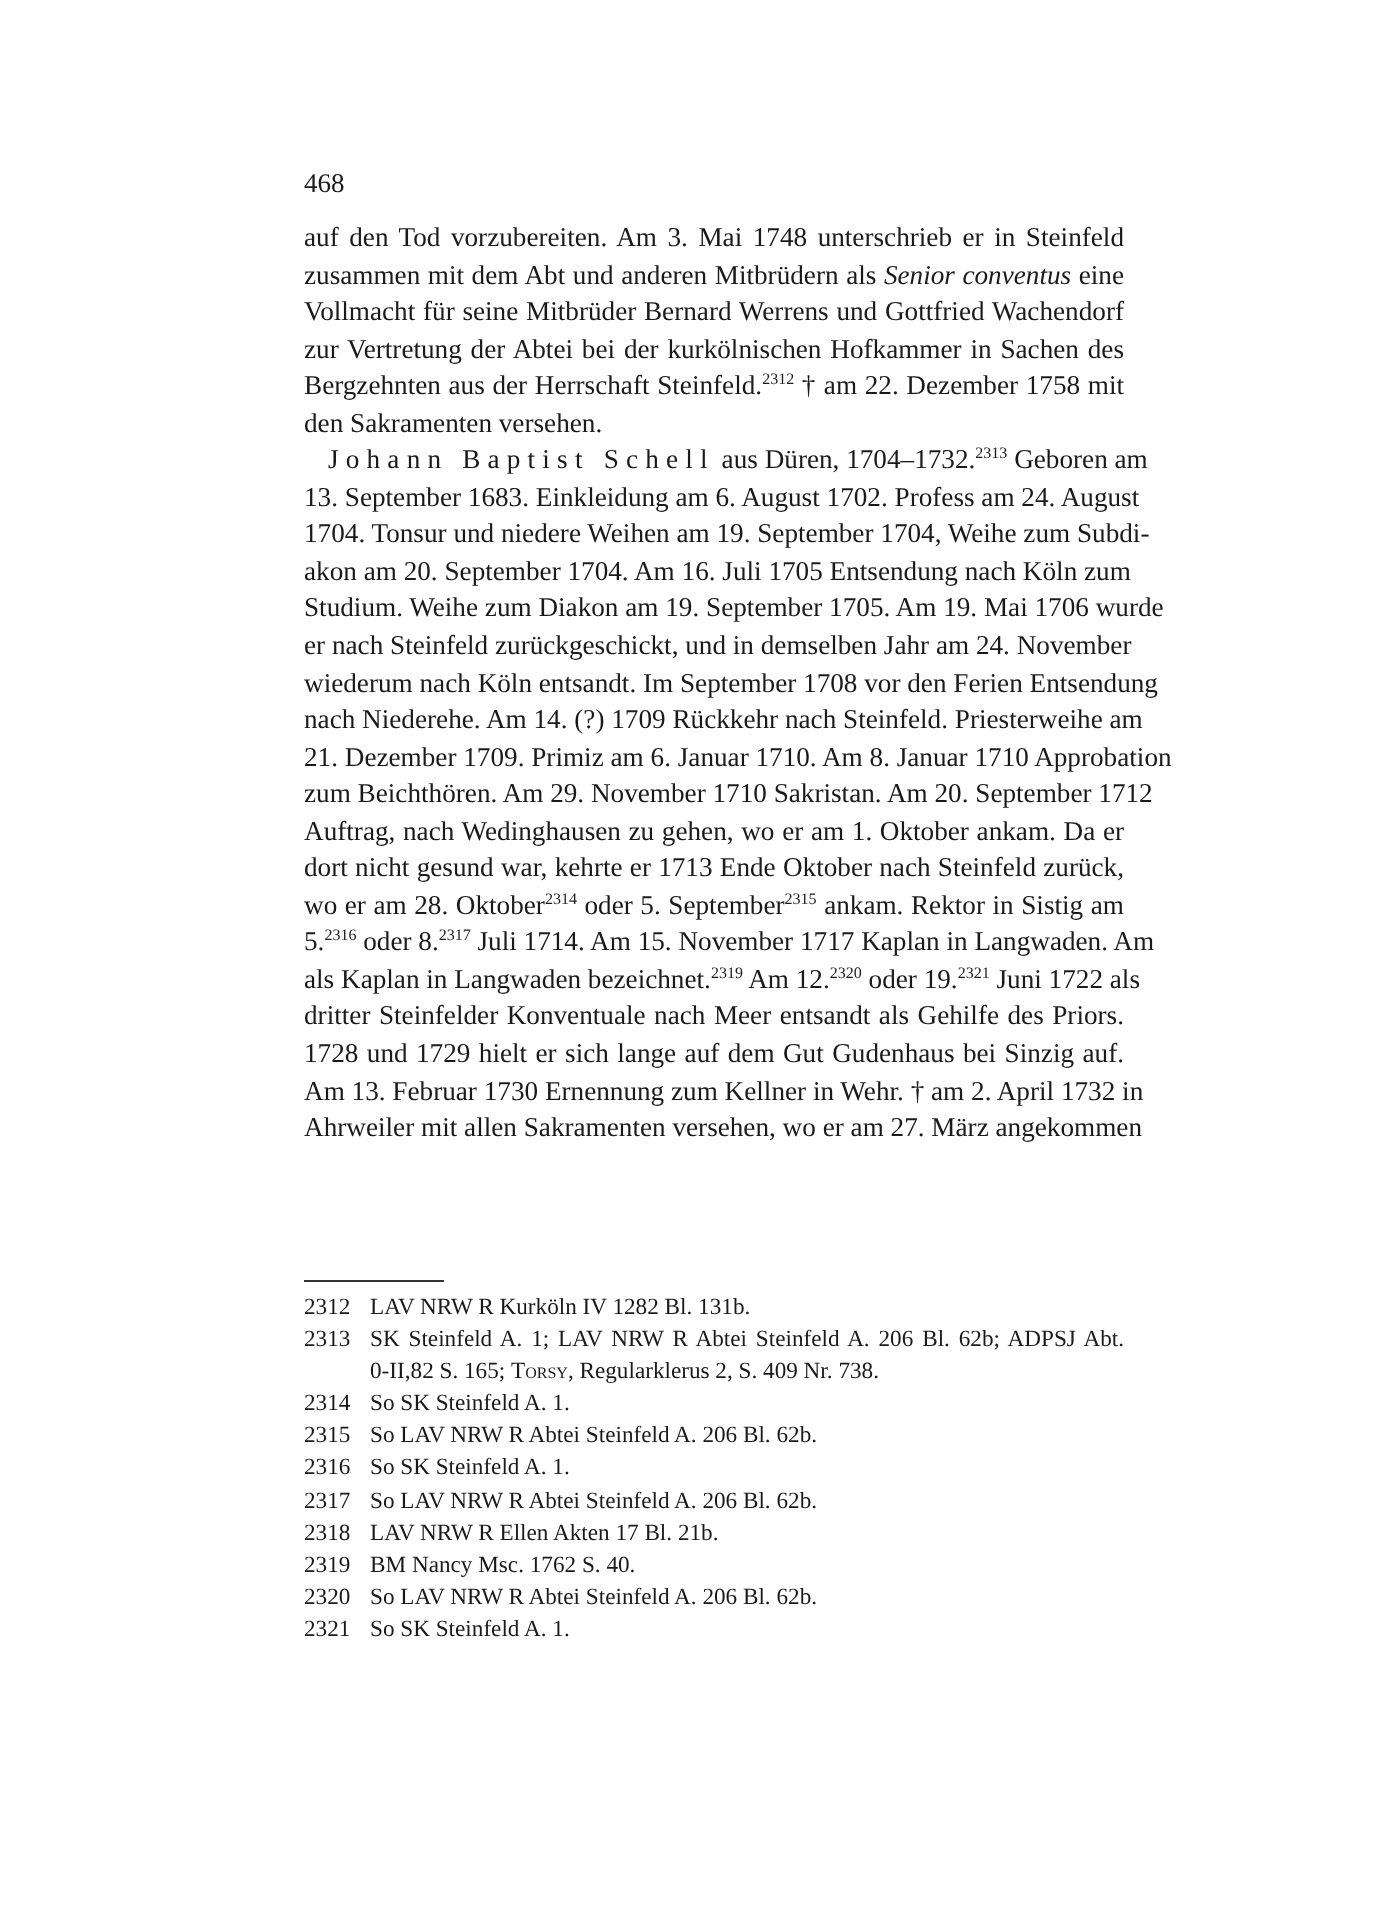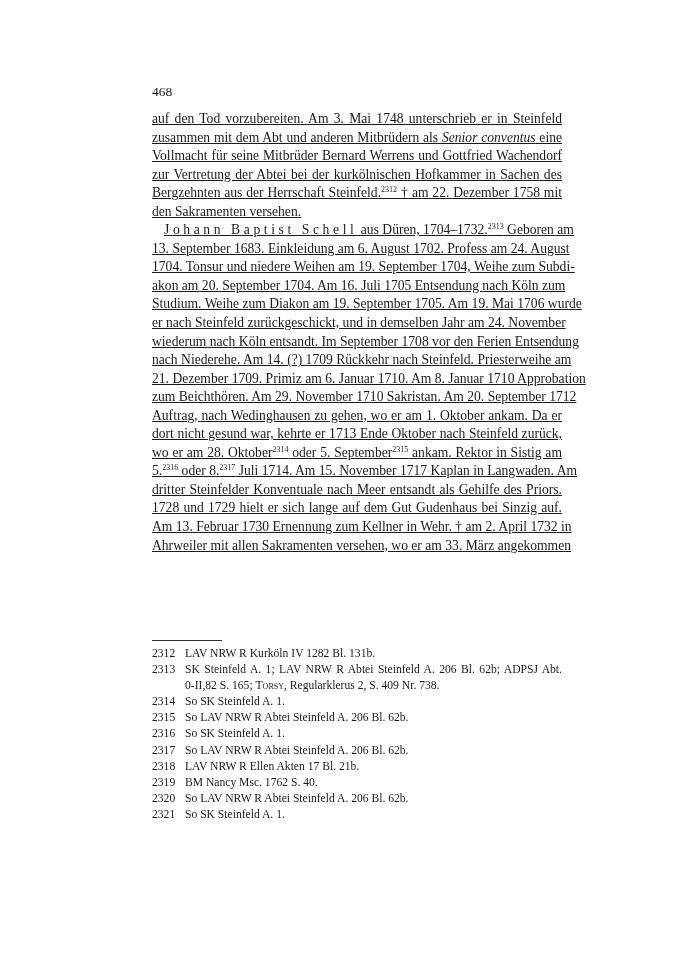--- a/index.html
+++ b/index.html
@@ -42,21 +42,20 @@
       text-align: center;
       top: 0;
     }
     .body-text {
       position: absolute;
       top: 110px;
       left: 0;
       width: 410px;
       font-size: 13.6px;
       line-height: 18.55px;
-      text-decoration: underline;
     }
     .line {
       display: block;
       text-align: justify;
       text-align-last: justify;
       white-space: nowrap;
       height: 18.55px;
     }
     .line.last {
       text-align-last: left;
@@ -136,24 +135,25 @@
       <span class="line">Studium. Weihe zum Diakon am 19. September 1705. Am 19. Mai 1706 wurde</span>
       <span class="line">er nach Steinfeld zurückgeschickt, und in demselben Jahr am 24. November</span>
       <span class="line">wiederum nach Köln entsandt. Im September 1708 vor den Ferien Entsendung</span>
       <span class="line">nach Niederehe. Am 14. (?) 1709 Rückkehr nach Steinfeld. Priesterweihe am</span>
       <span class="line">21. Dezember 1709. Primiz am 6. Januar 1710. Am 8. Januar 1710 Approbation</span>
       <span class="line">zum Beichthören. Am 29. November 1710 Sakristan. Am 20. September 1712</span>
       <span class="line">Auftrag, nach Wedinghausen zu gehen, wo er am 1. Oktober ankam. Da er</span>
       <span class="line">dort nicht gesund war, kehrte er 1713 Ende Oktober nach Steinfeld zurück,</span>
       <span class="line"><span>wo er am 28. Oktober</span><span class="sup">2314</span><span> oder 5. September</span><span class="sup">2315</span><span> ankam. Rektor in Sistig am</span></span>
       <span class="line"><span>5.</span><span class="sup">2316</span><span> oder 8.</span><span class="sup">2317</span><span> Juli 1714. Am 15. November 1717 Kaplan in Langwaden. Am</span></span>
+      <span class="line"><span>als Kaplan in Langwaden bezeichnet.</span><span class="sup">2319</span><span> Am 12.</span><span class="sup">2320</span><span> oder 19.</span><span class="sup">2321</span><span> Juni 1722 als</span></span>
       <span class="line">dritter Steinfelder Konventuale nach Meer entsandt als Gehilfe des Priors.</span>
       <span class="line">1728 und 1729 hielt er sich lange auf dem Gut Gudenhaus bei Sinzig auf.</span>
       <span class="line">Am 13. Februar 1730 Ernennung zum Kellner in Wehr. † am 2. April 1732 in</span>
-      <span class="line">Ahrweiler mit allen Sakramenten versehen, wo er am 33. März angekommen</span>
+      <span class="line">Ahrweiler mit allen Sakramenten versehen, wo er am 27. März angekommen</span>
     </div>
   </div>
 
   <div class="footnote-rule"></div>
 
   <div class="footnotes">
     <div class="fn">
       <span class="fn-num">2312</span>
       <span class="fn-text">LAV NRW R Kurköln IV 1282 Bl. 131b.</span>
     </div>

